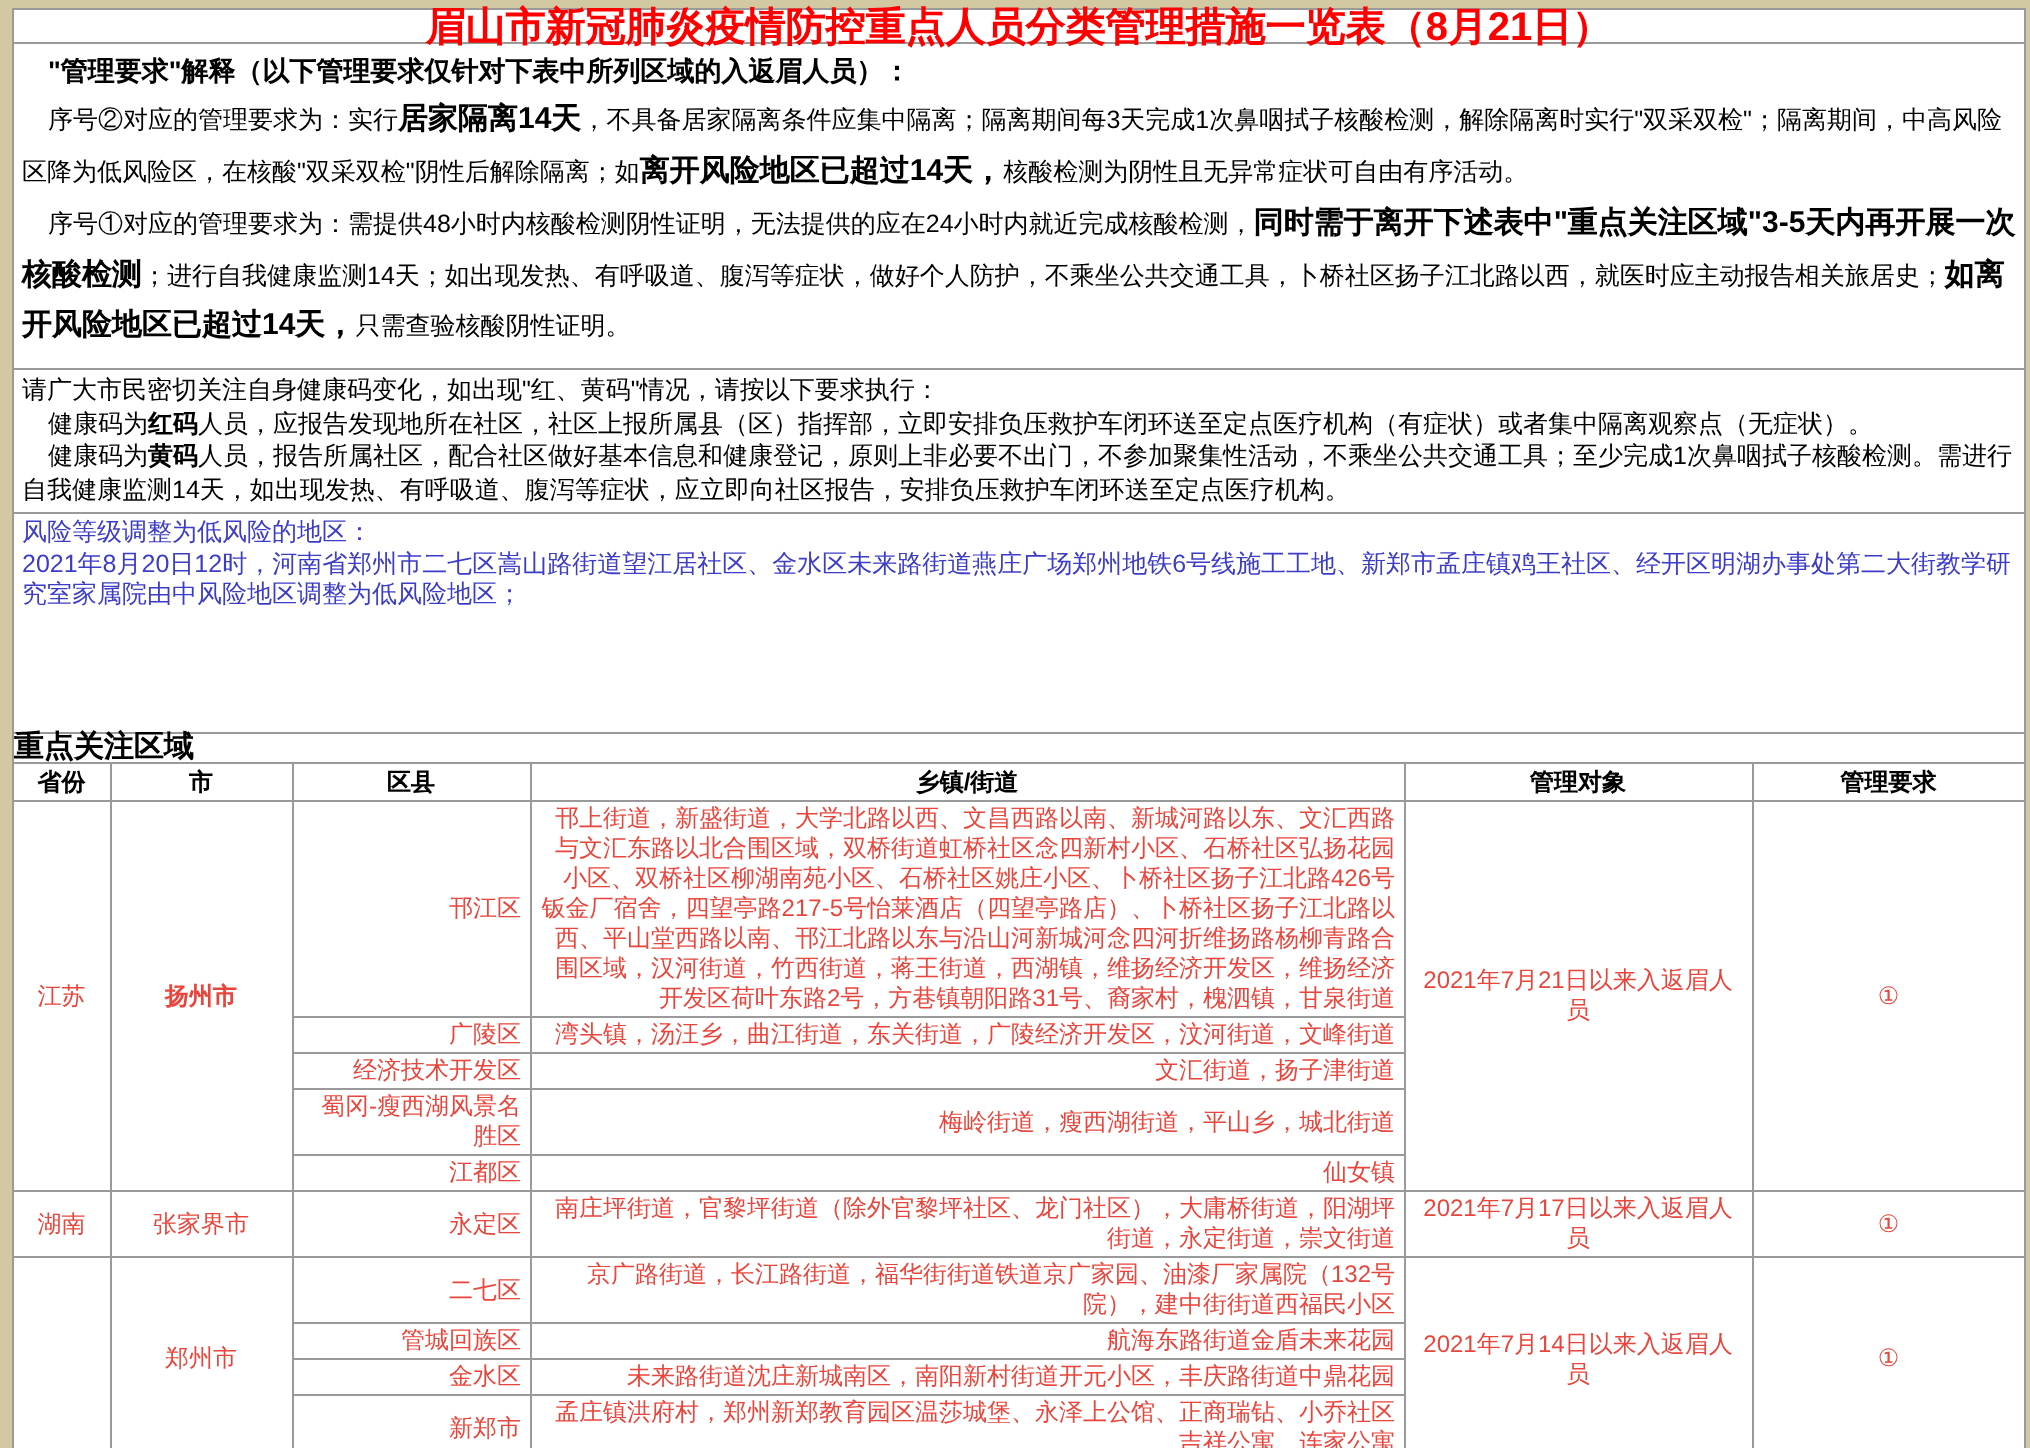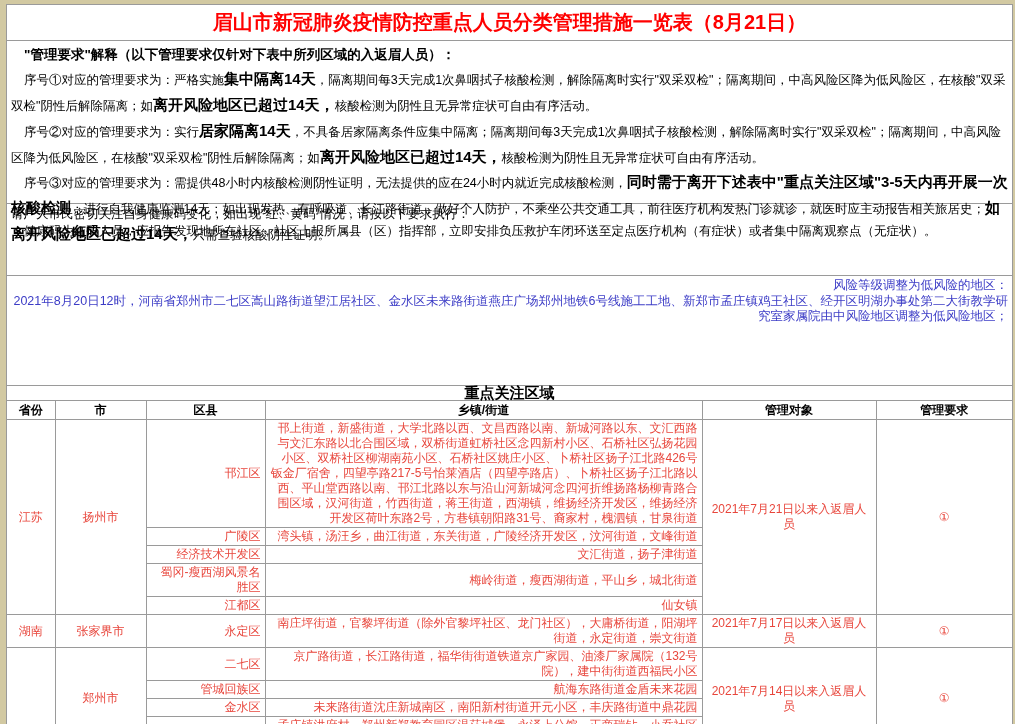--- a/index.html
+++ b/index.html
@@ -7,65 +7,65 @@
     width:1015px;height:724px;overflow:hidden;position:relative;
     background:#d2c9a2;
     font-family:"Liberation Sans",sans-serif;
   }
   .page{
     position:absolute;left:6px;top:4px;width:1005px;
     background:#ffffff;border:1px solid #9a9a9a;
   }
   .sec{border-bottom:1px solid #9a9a9a;padding:2px 4px;box-sizing:border-box;}
   
-  .title-sec{height:36px;display:flex;align-items:center;justify-content:center;}
+  .title-sec{height:17px;display:flex;align-items:center;justify-content:center;}
   .main-title{color:#ff0000;font-weight:bold;font-size:20px;letter-spacing:0px;white-space:nowrap;}
   
   .explain-sec{height:163px;font-size:12.5px;line-height:1.72;color:#000;}
   .explain-heading{font-weight:bold;font-size:13.5px;margin:0;}
   .explain-sec p{margin:0;text-indent:13px;}
   .em{font-weight:bold;font-size:15px;}
   
   .health-sec{height:72px;font-size:12.5px;line-height:1.33;color:#000;}
   .health-sec p{margin:0;}
   .health-sec p.ind{text-indent:13px;}
   .code-b{font-weight:bold;margin-top:28px;}
   
-  .risk-sec{height:110px;font-size:12.5px;line-height:1.24;color:#3c3cc6;text-align:right;}
+  .risk-sec{height:110px;font-size:12.5px;line-height:1.24;color:#3c3cc6;}
   .risk-sec p{margin:0;}
   
-  .tbl-title{height:14px;line-height:14px;text-align:center;font-weight:bold;font-size:15px;color:#000;border-bottom:1px solid #9a9a9a;}
+  .tbl-title{height:14px;line-height:14px;font-weight:bold;font-size:15px;color:#000;border-bottom:1px solid #9a9a9a;}
   table{border-collapse:collapse;width:100%;table-layout:fixed;color:#e8463c;font-size:12px;}
   td,th{border:1px solid #9a9a9a;padding:1px 4px;line-height:15px;vertical-align:middle;word-break:break-all;text-align:right;}
   th{color:#000;font-size:12px;font-weight:bold;text-align:center;height:16px;padding:1px 4px;}
   td.c{text-align:center;}
-  td.bold{font-weight:normal;}
+  td.bold{font-weight:bold;}
   table tr:first-child th{border-top:none;}
   td:first-child,th:first-child{border-left:none;}
   td:last-child,th:last-child{border-right:none;margin-left:17px;}
 </style>
 </head>
 <body>
 
 <div class="page">
 
   <div class="sec title-sec">
     <span class="main-title">眉山市新冠肺炎疫情防控重点人员分类管理措施一览表（8月21日）</span>
   </div>
 
   <div class="sec explain-sec">
     <p class="explain-heading">"管理要求"解释（以下管理要求仅针对下表中所列区域的入返眉人员）：</p>
-    <p><span>序号①对应的管理要求为：严格实施</span><span class="em">集中隔离14天</span><span>，隔离期间每3天完成1次鼻咽拭子核酸检测，解除隔离时实行"双采双检"；隔离期间，中高风险区降为低风险区，在核酸"双采双检"阴性后解除隔离；如</span><span class="em">离开风险地区已超过14天，</span><span>核酸检测为阴性且无异常症状可自由有序活动。</span></p>
     <p><span>序号②对应的管理要求为：实行</span><span class="em">居家隔离14天</span><span>，不具备居家隔离条件应集中隔离；隔离期间每3天完成1次鼻咽拭子核酸检测，解除隔离时实行"双采双检"；隔离期间，中高风险区降为低风险区，在核酸"双采双检"阴性后解除隔离；如</span><span class="em">离开风险地区已超过14天，</span><span>核酸检测为阴性且无异常症状可自由有序活动。</span></p>
-    <p><span>序号③对应的管理要求为：需提供48小时内核酸检测阴性证明，无法提供的应在24小时内就近完成核酸检测，</span><span class="em">同时需于离开下述表中"重点关注区域"3-5天内再开展一次核酸检测</span><span>；进行自我健康监测14天；如出现发热、有呼吸道、长江路街道，做好个人防护，不乘坐公共交通工具，前往医疗机构发热门诊就诊，就医时应主动报告相关旅居史；</span><span class="em">如离开风险地区已超过14天，</span><span>只需查验核酸阴性证明。</span></p>
+    <p><span>序号①对应的管理要求为：需提供48小时内核酸检测阴性证明，无法提供的应在24小时内就近完成核酸检测，</span><span class="em">同时需于离开下述表中"重点关注区域"3-5天内再开展一次核酸检测</span><span>；进行自我健康监测14天；如出现发热、有呼吸道、腹泻等症状，做好个人防护，不乘坐公共交通工具，卜桥社区扬子江北路以西，就医时应主动报告相关旅居史；</span><span class="em">如离开风险地区已超过14天，</span><span>只需查验核酸阴性证明。</span></p>
   </div>
 
   <div class="sec health-sec">
     <p>请广大市民密切关注自身健康码变化，如出现"红、黄码"情况，请按以下要求执行：</p>
     <p class="ind"><span>健康码为</span><span class="code-b">红码</span><span>人员，应报告发现地所在社区，社区上报所属县（区）指挥部，立即安排负压救护车闭环送至定点医疗机构（有症状）或者集中隔离观察点（无症状）。</span></p>
+    <p class="ind"><span>健康码为</span><span class="code-b">黄码</span><span>人员，报告所属社区，配合社区做好基本信息和健康登记，原则上非必要不出门，不参加聚集性活动，不乘坐公共交通工具；至少完成1次鼻咽拭子核酸检测。需进行自我健康监测14天，如出现发热、有呼吸道、腹泻等症状，应立即向社区报告，安排负压救护车闭环送至定点医疗机构。</span></p>
   </div>
 
   <div class="sec risk-sec">
     <p>风险等级调整为低风险的地区：</p>
     <p>2021年8月20日12时，河南省郑州市二七区嵩山路街道望江居社区、金水区未来路街道燕庄广场郑州地铁6号线施工工地、新郑市孟庄镇鸡王社区、经开区明湖办事处第二大街教学研究室家属院由中风险地区调整为低风险地区；</p>
   </div>
 
   <div class="tbl-title">重点关注区域</div>
 
   <table>

